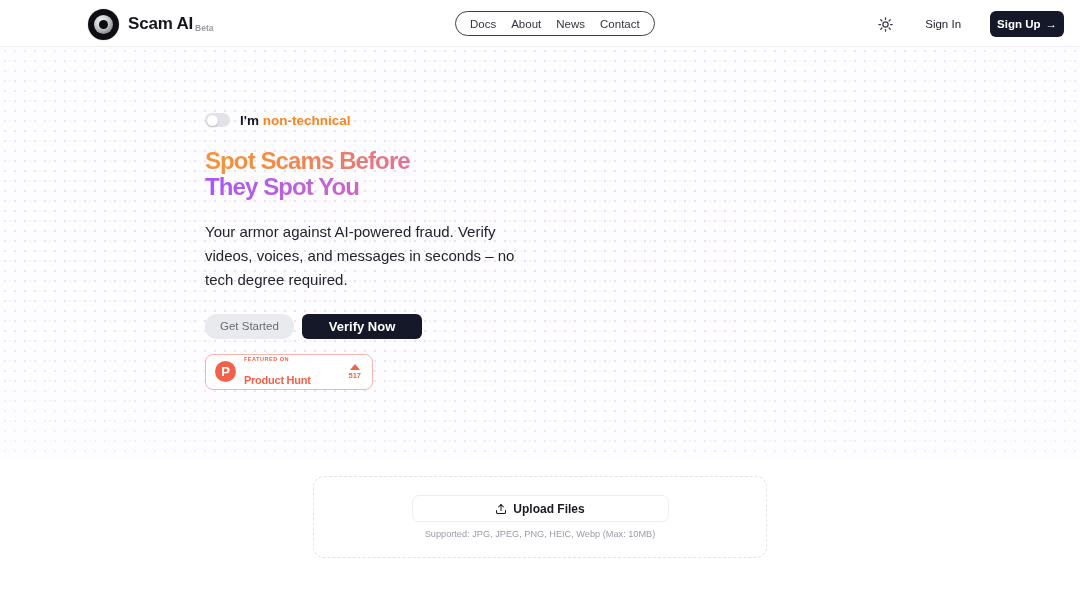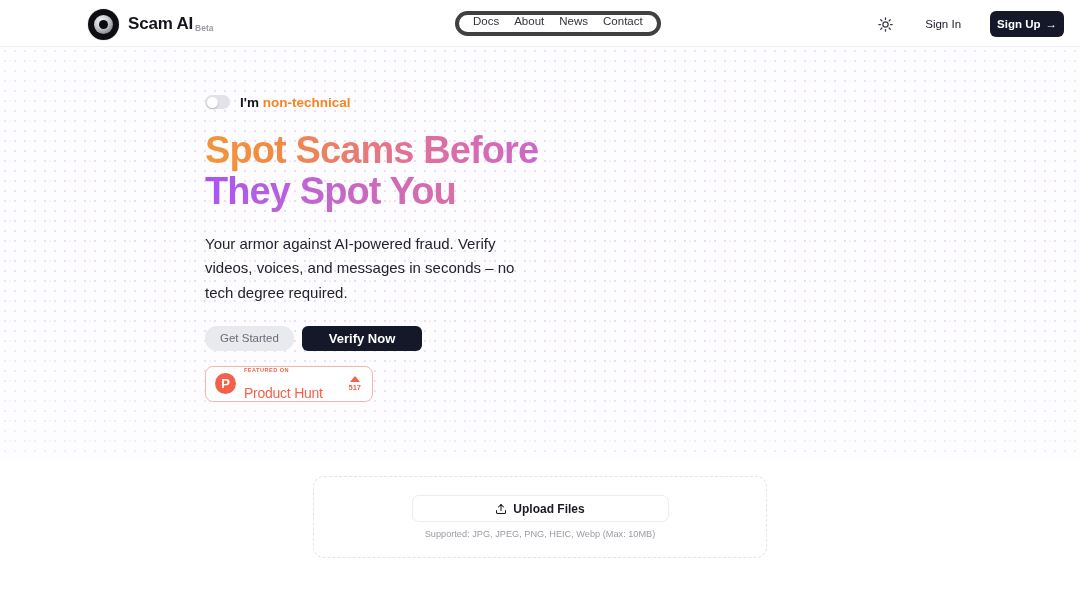--- a/index.html
+++ b/index.html
@@ -63,23 +63,23 @@
     font-size:17px; font-weight:bold; color:#14141c; letter-spacing:-0.2px;
   }
   .brand-beta {
     font-size:8.5px; font-weight:bold; color:#9a9aa5; margin-left:2px;
     position:relative; top:2px;
   }
 
   .nav-pill {
     position:absolute; left:455px; top:11px;
     height:25px; padding:0 14px;
-    border:4px solid #404040; border-radius:13px;
+    border:1px solid #404040; border-radius:13px;
     background:#fff;
-    display:flex; gap:15px;
+    display:flex; align-items:center; gap:15px;
   }
   .nav-link {
     font-size:11.5px; color:#33333d; text-decoration:none; white-space:nowrap;
   }
 
   .header-right {
     position:absolute; right:16px; top:8px;
     display:flex; align-items:center; gap:29px; height:32px;
   }
   .theme-toggle {
@@ -92,38 +92,38 @@
   .signup-btn {
     height:26px; padding:0 7px;
     background:#141828; color:#fff;
     border:none; border-radius:6px;
     font-size:11.5px; font-weight:bold;
     font-family:"Liberation Sans", sans-serif;
     display:flex; align-items:center; gap:5px; cursor:pointer;
   }
 
   
-  .hero { position:absolute; left:205px; top:92px; width:560px; z-index:10; }
+  .hero { position:absolute; left:205px; top:110px; width:560px; z-index:10; }
 
   .toggle-row { display:flex; align-items:center; gap:10px; height:20px; }
   .switch {
     width:25px; height:14px; border-radius:7px; background:#e2e3e8;
     position:relative; cursor:pointer; flex:none;
   }
   .switch-knob {
     position:absolute; left:1.5px; top:1.5px;
     width:11px; height:11px; border-radius:50%; background:#fff;
     box-shadow:0 1px 2px rgba(0,0,0,0.22);
   }
   .toggle-label { font-size:13.5px; font-weight:bold; color:#14141c; }
   .toggle-label .accent { color:#f6851f; }
 
   .headline {
     margin-top:18px;
-    font-size:38px; font-weight:bold; line-height:1.08;
+    font-size:24px; font-weight:bold; line-height:1.08;
     letter-spacing:-0.9px;
   }
   .headline .l1 {
     display:block;
     background:linear-gradient(97deg, #f49539 0%, #f08a44 14%, #e0709b 38%, #c466d6 66%, #a855f7 100%);
     -webkit-background-clip:text; background-clip:text; color:transparent;
   }
   .headline .l2 {
     display:block;
     background:linear-gradient(96deg, #a855f7 0%, #c166cf 20%, #de6f9d 48%, #ef8755 78%, #f5a04a 100%);
@@ -166,21 +166,21 @@
     color:#fff; font-size:13px; font-weight:bold;
     display:flex; align-items:center; justify-content:center; flex:none;
     font-family:"Liberation Sans", sans-serif;
   }
   .ph-text { flex:1; line-height:1; }
   .ph-featured {
     font-size:5.6px; font-weight:bold; color:#f4614b;
     letter-spacing:0.45px; display:block;
   }
   .ph-name {
-    font-size:14px; font-weight:normal; color:#f4614b;
+    font-size:11px; font-weight:bold; color:#f4614b;
     letter-spacing:-0.25px; display:block; margin-top:12px;
   }
   .ph-votes { text-align:center; flex:none; line-height:1; padding-right:2px; }
   .ph-arrow {
     width:0; height:0; margin:0 auto;
     border-left:5px solid transparent; border-right:5px solid transparent;
     border-bottom:6px solid #f4614b;
   }
   .ph-count {
     display:block; font-size:7.5px; font-weight:bold; color:#f4614b; margin-top:2px;

